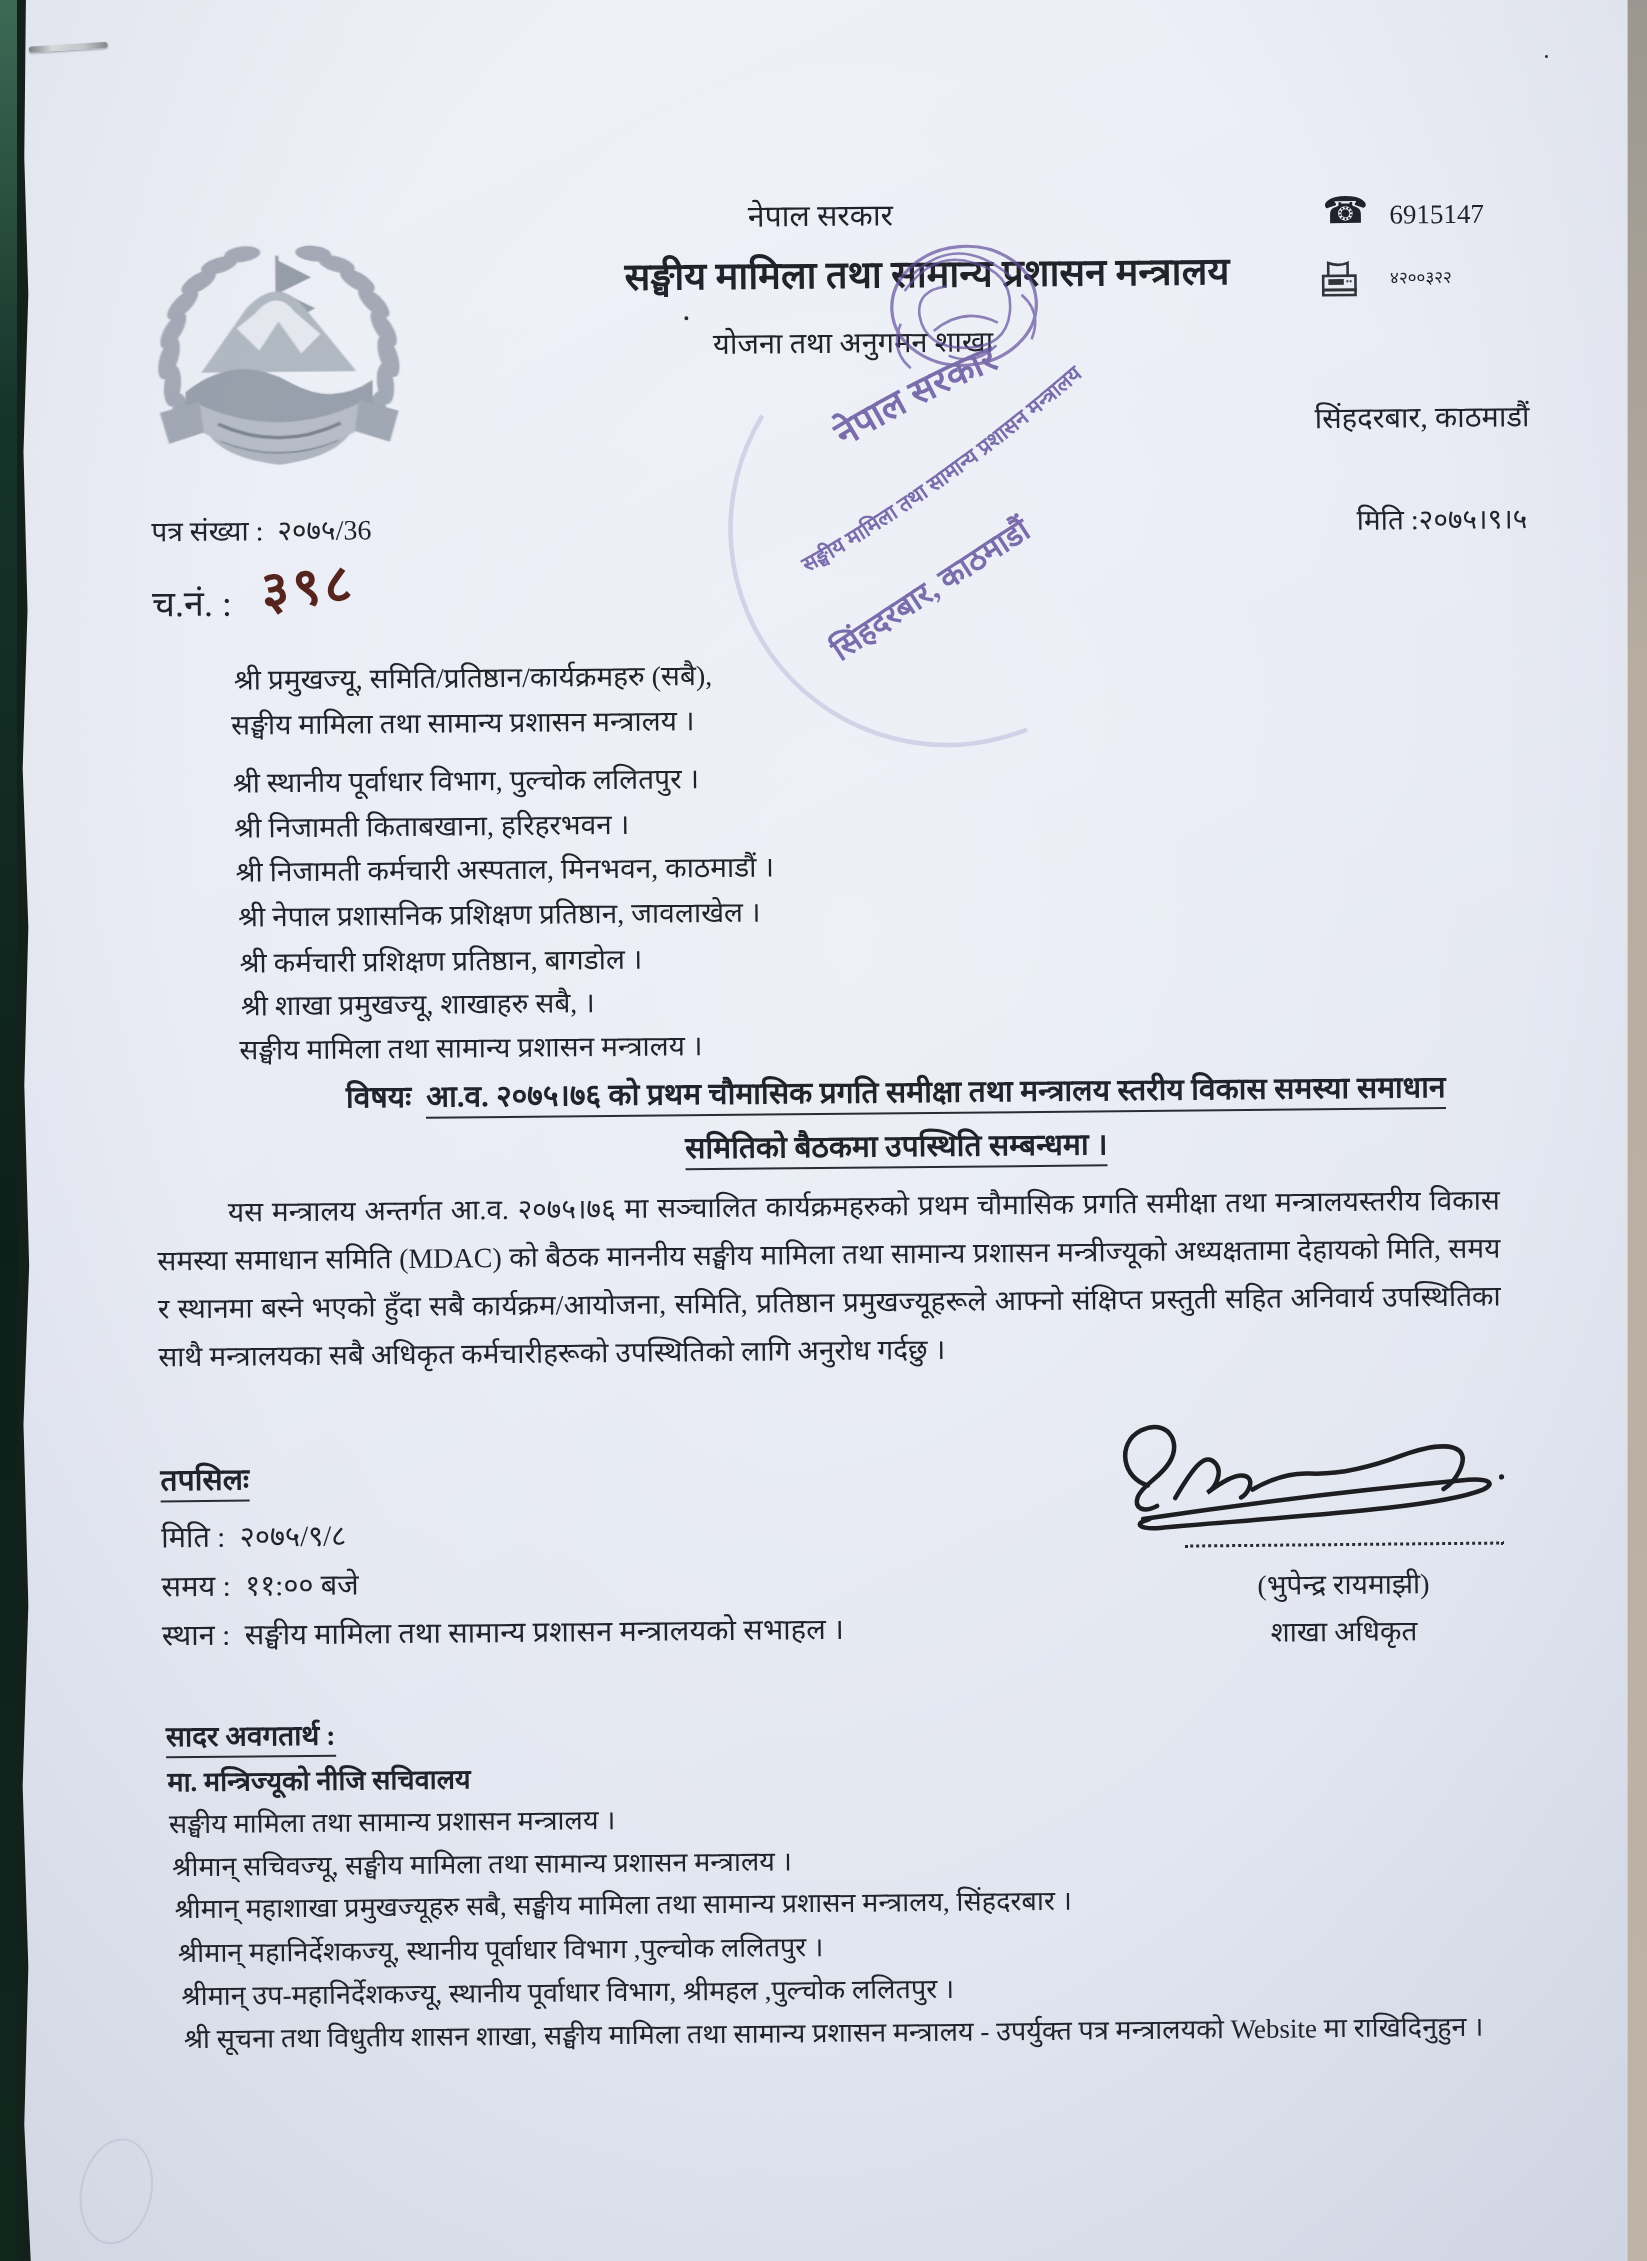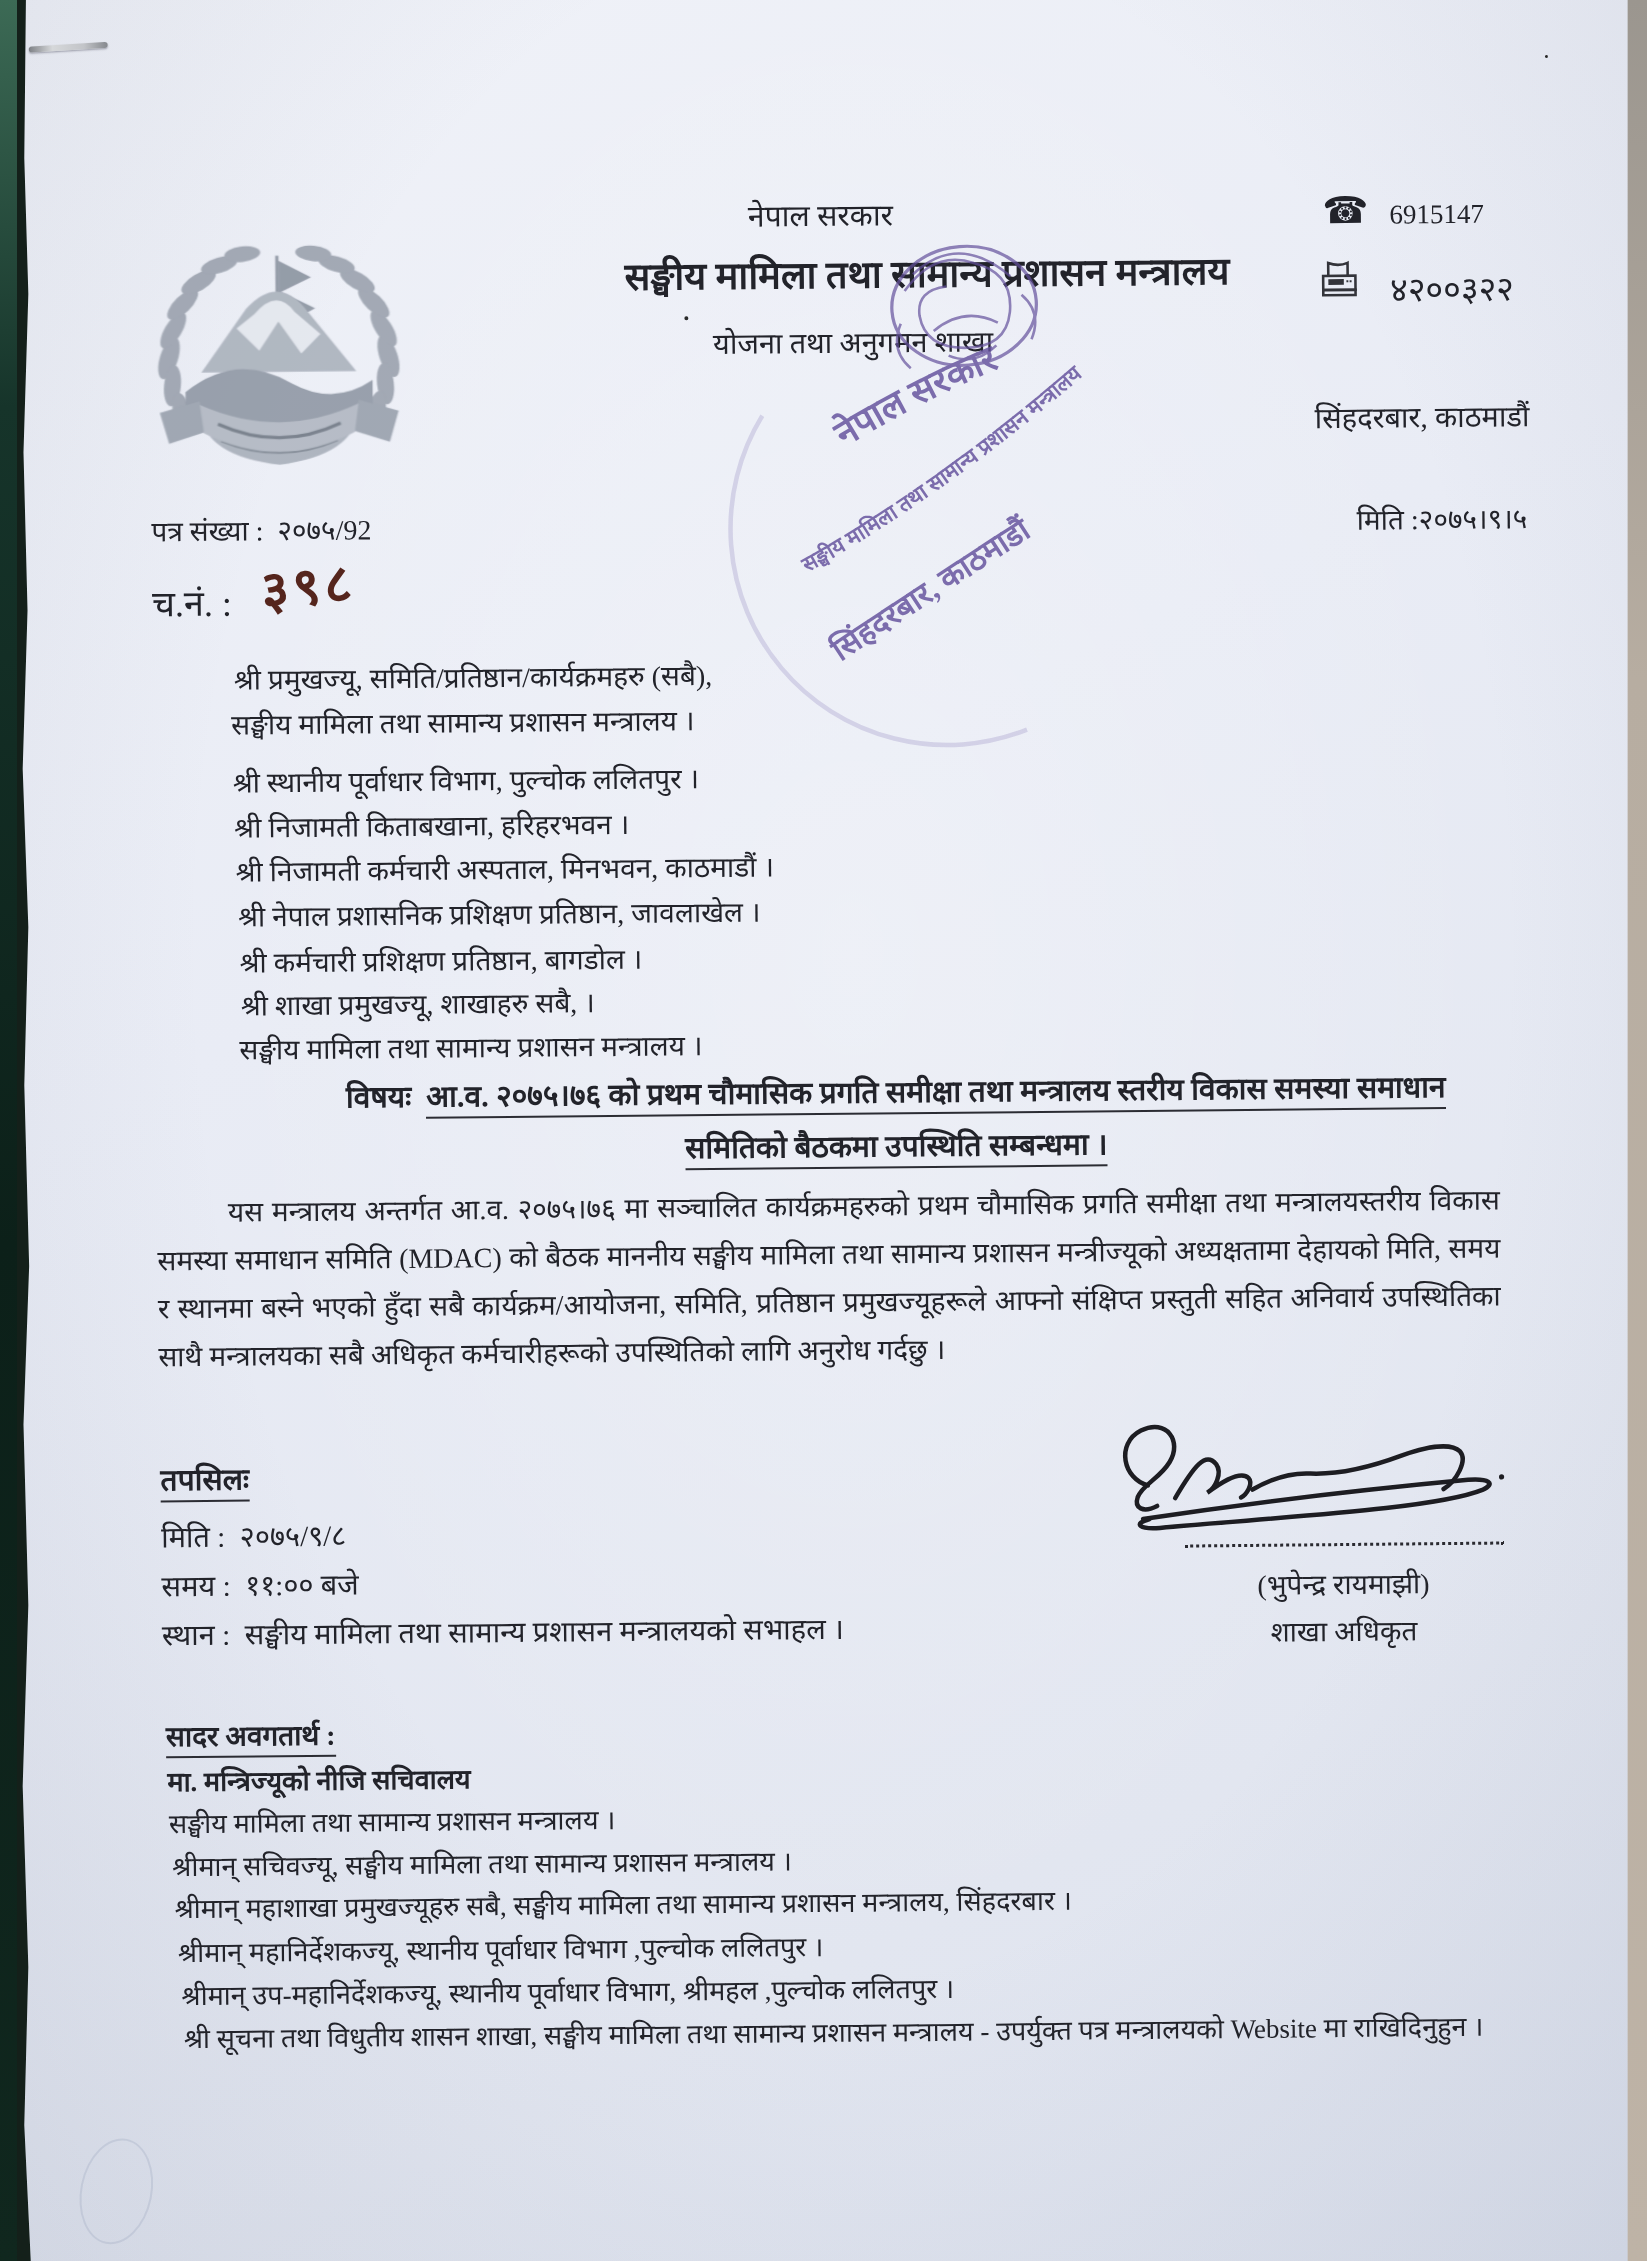--- a/index.html
+++ b/index.html
@@ -106,21 +106,21 @@
     <svg class="abs" style="left:1325px;top:264px" width="47" height="40" viewBox="0 0 72 62">
       <g fill="none" stroke="#33343a" stroke-width="4">
         <path d="M14 26 L14 6 Q30 12 44 6 L44 26" fill="#e9ecf5"></path>
         <rect x="6" y="26" width="50" height="22" fill="#e9ecf5"></rect>
         <rect x="6" y="48" width="50" height="8" fill="#e9ecf5"></rect>
         <rect x="14" y="31" width="24" height="9" fill="#33343a" stroke="none"></rect>
         <rect x="42" y="33" width="3" height="3" fill="#33343a" stroke="none"></rect>
         <rect x="47" y="33" width="3" height="3" fill="#33343a" stroke="none"></rect>
       </g>
     </svg>
-    <div class="abs line" style="left:1396px;top:271px;font-size:34px;font-family:Liberation Mono, monospace;">४२००३२२</div>
+    <div class="abs line" style="left:1396px;top:271px;font-size:17px;font-family:Liberation Mono, monospace;">४२००३२२</div>
 
     <svg class="abs" style="left:710px;top:213px" width="452" height="549" viewBox="0 0 700 850" opacity="0.82">
       <g transform="rotate(-4 350 400)">
         <path d="M 95 295 A 335 335 0 0 0 465 812" fill="none" stroke="#6d5ba8" stroke-width="7" opacity="0.25"></path>
         <g stroke="#63509c" fill="none" stroke-width="4" opacity="0.85">
           <ellipse cx="420" cy="150" rx="112" ry="92" stroke-width="5"></ellipse>
           <path d="M330 120 Q380 60 440 85 Q500 105 490 165 Q480 220 415 215 Q355 210 350 160 Q348 120 395 118"></path>
           <path d="M370 185 Q420 150 470 180 M345 95 Q420 35 495 110 M390 225 Q430 245 465 215"></path>
           <path d="M320 170 Q300 210 330 240 M510 140 Q540 170 520 210"></path>
         </g>
@@ -131,21 +131,21 @@
             <path id="arcAdr" d="M 175 690 Q 345 595 530 495"></path>
           </defs>
           <text font-size="56"><textPath href="#arcGov" startOffset="4%">नेपाल सरकार</textPath></text>
           <text font-size="33"><textPath href="#arcMin" startOffset="1%">सङ्घीय मामिला तथा सामान्य प्रशासन मन्त्रालय</textPath></text>
           <text font-size="48"><textPath href="#arcAdr" startOffset="3%">सिंहदरबार, काठमाडौं</textPath></text>
         </g>
       </g>
     </svg>
 
     <div class="abs line" style="left:155px;top:505px;font-size:28px;">
-      <span>पत्र संख्या :</span>&nbsp;&nbsp;<span>२०७५/92</span>
+      <span>पत्र संख्या :</span>&nbsp;&nbsp;<span>२०७५/36</span>
     </div>
     <div class="abs line" style="right:116px;top:505px;font-size:28px;">
       <span>मिति :</span><span>२०७५।९।५</span>
     </div>
     <div class="abs line" style="left:155px;top:572px;font-size:36px;">
       <span>च.नं. :</span>
     </div>
     <div class="abs line handwrite" style="left:264px;top:543px;font-size:53px;">३९८</div>
 
     <div class="abs line" style="left:236px;top:654px;font-size:28px;">श्री प्रमुखज्यू, समिति/प्रतिष्ठान/कार्यक्रमहरु (सबै),</div>

